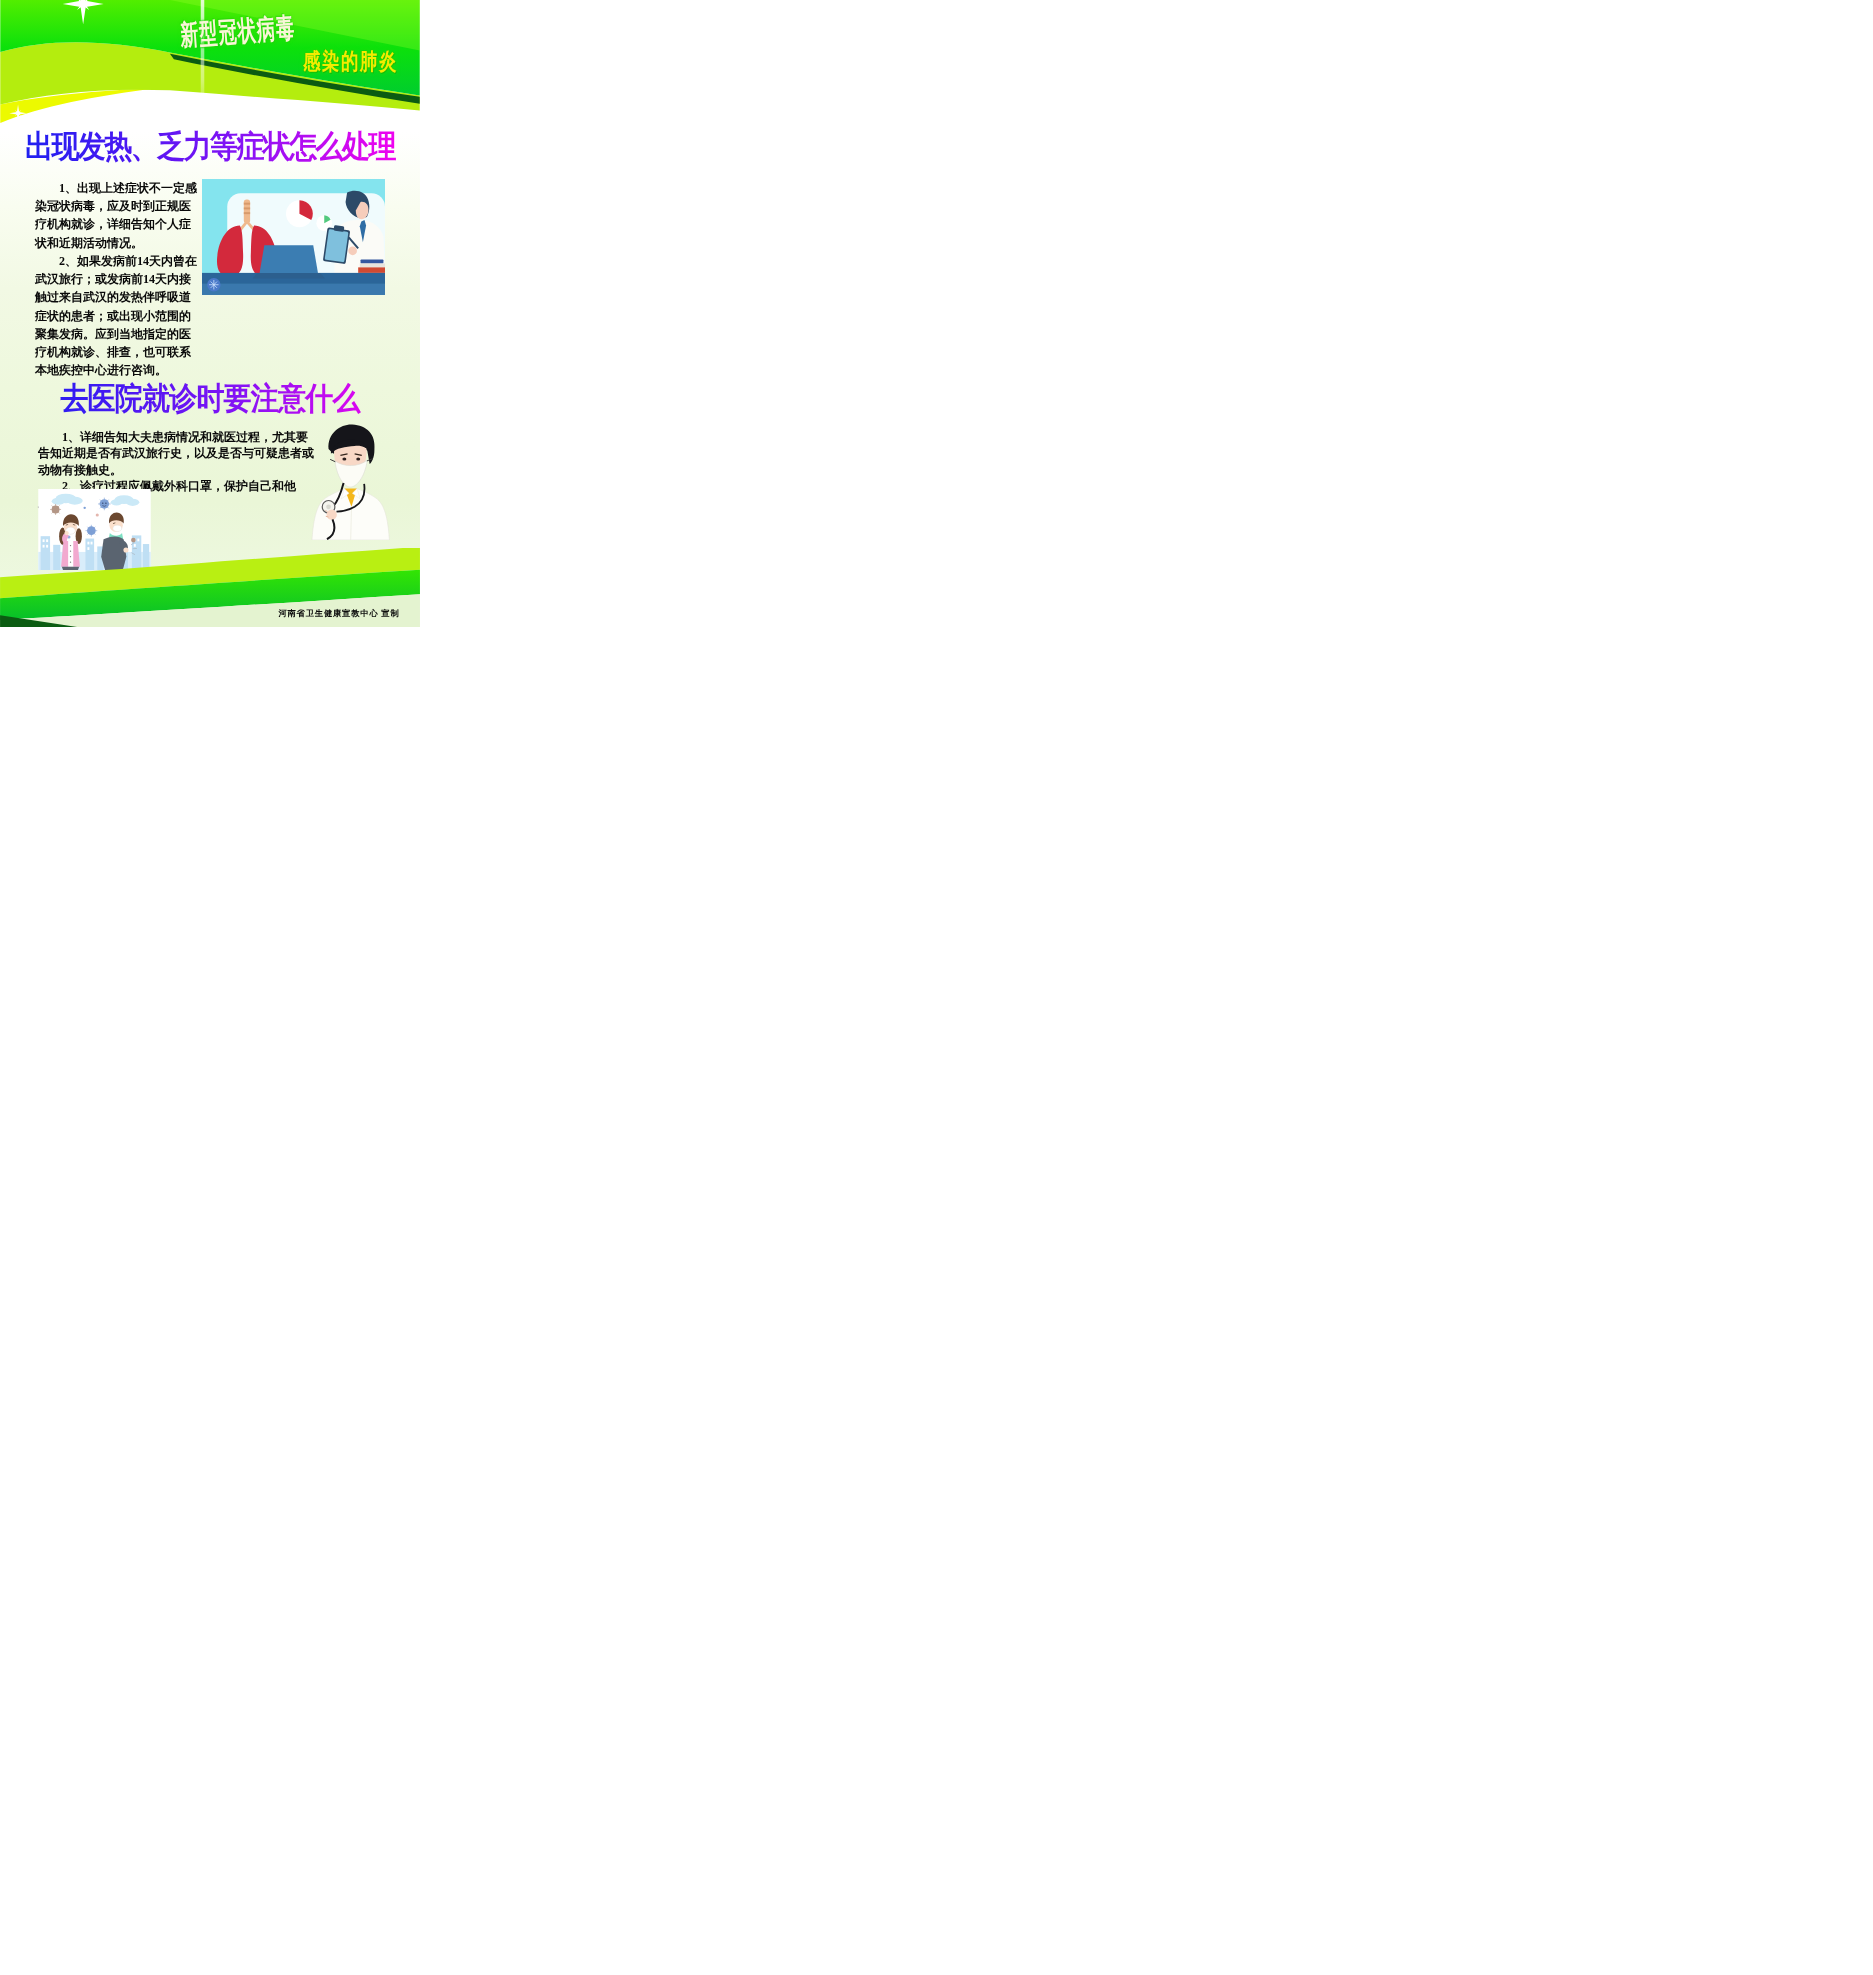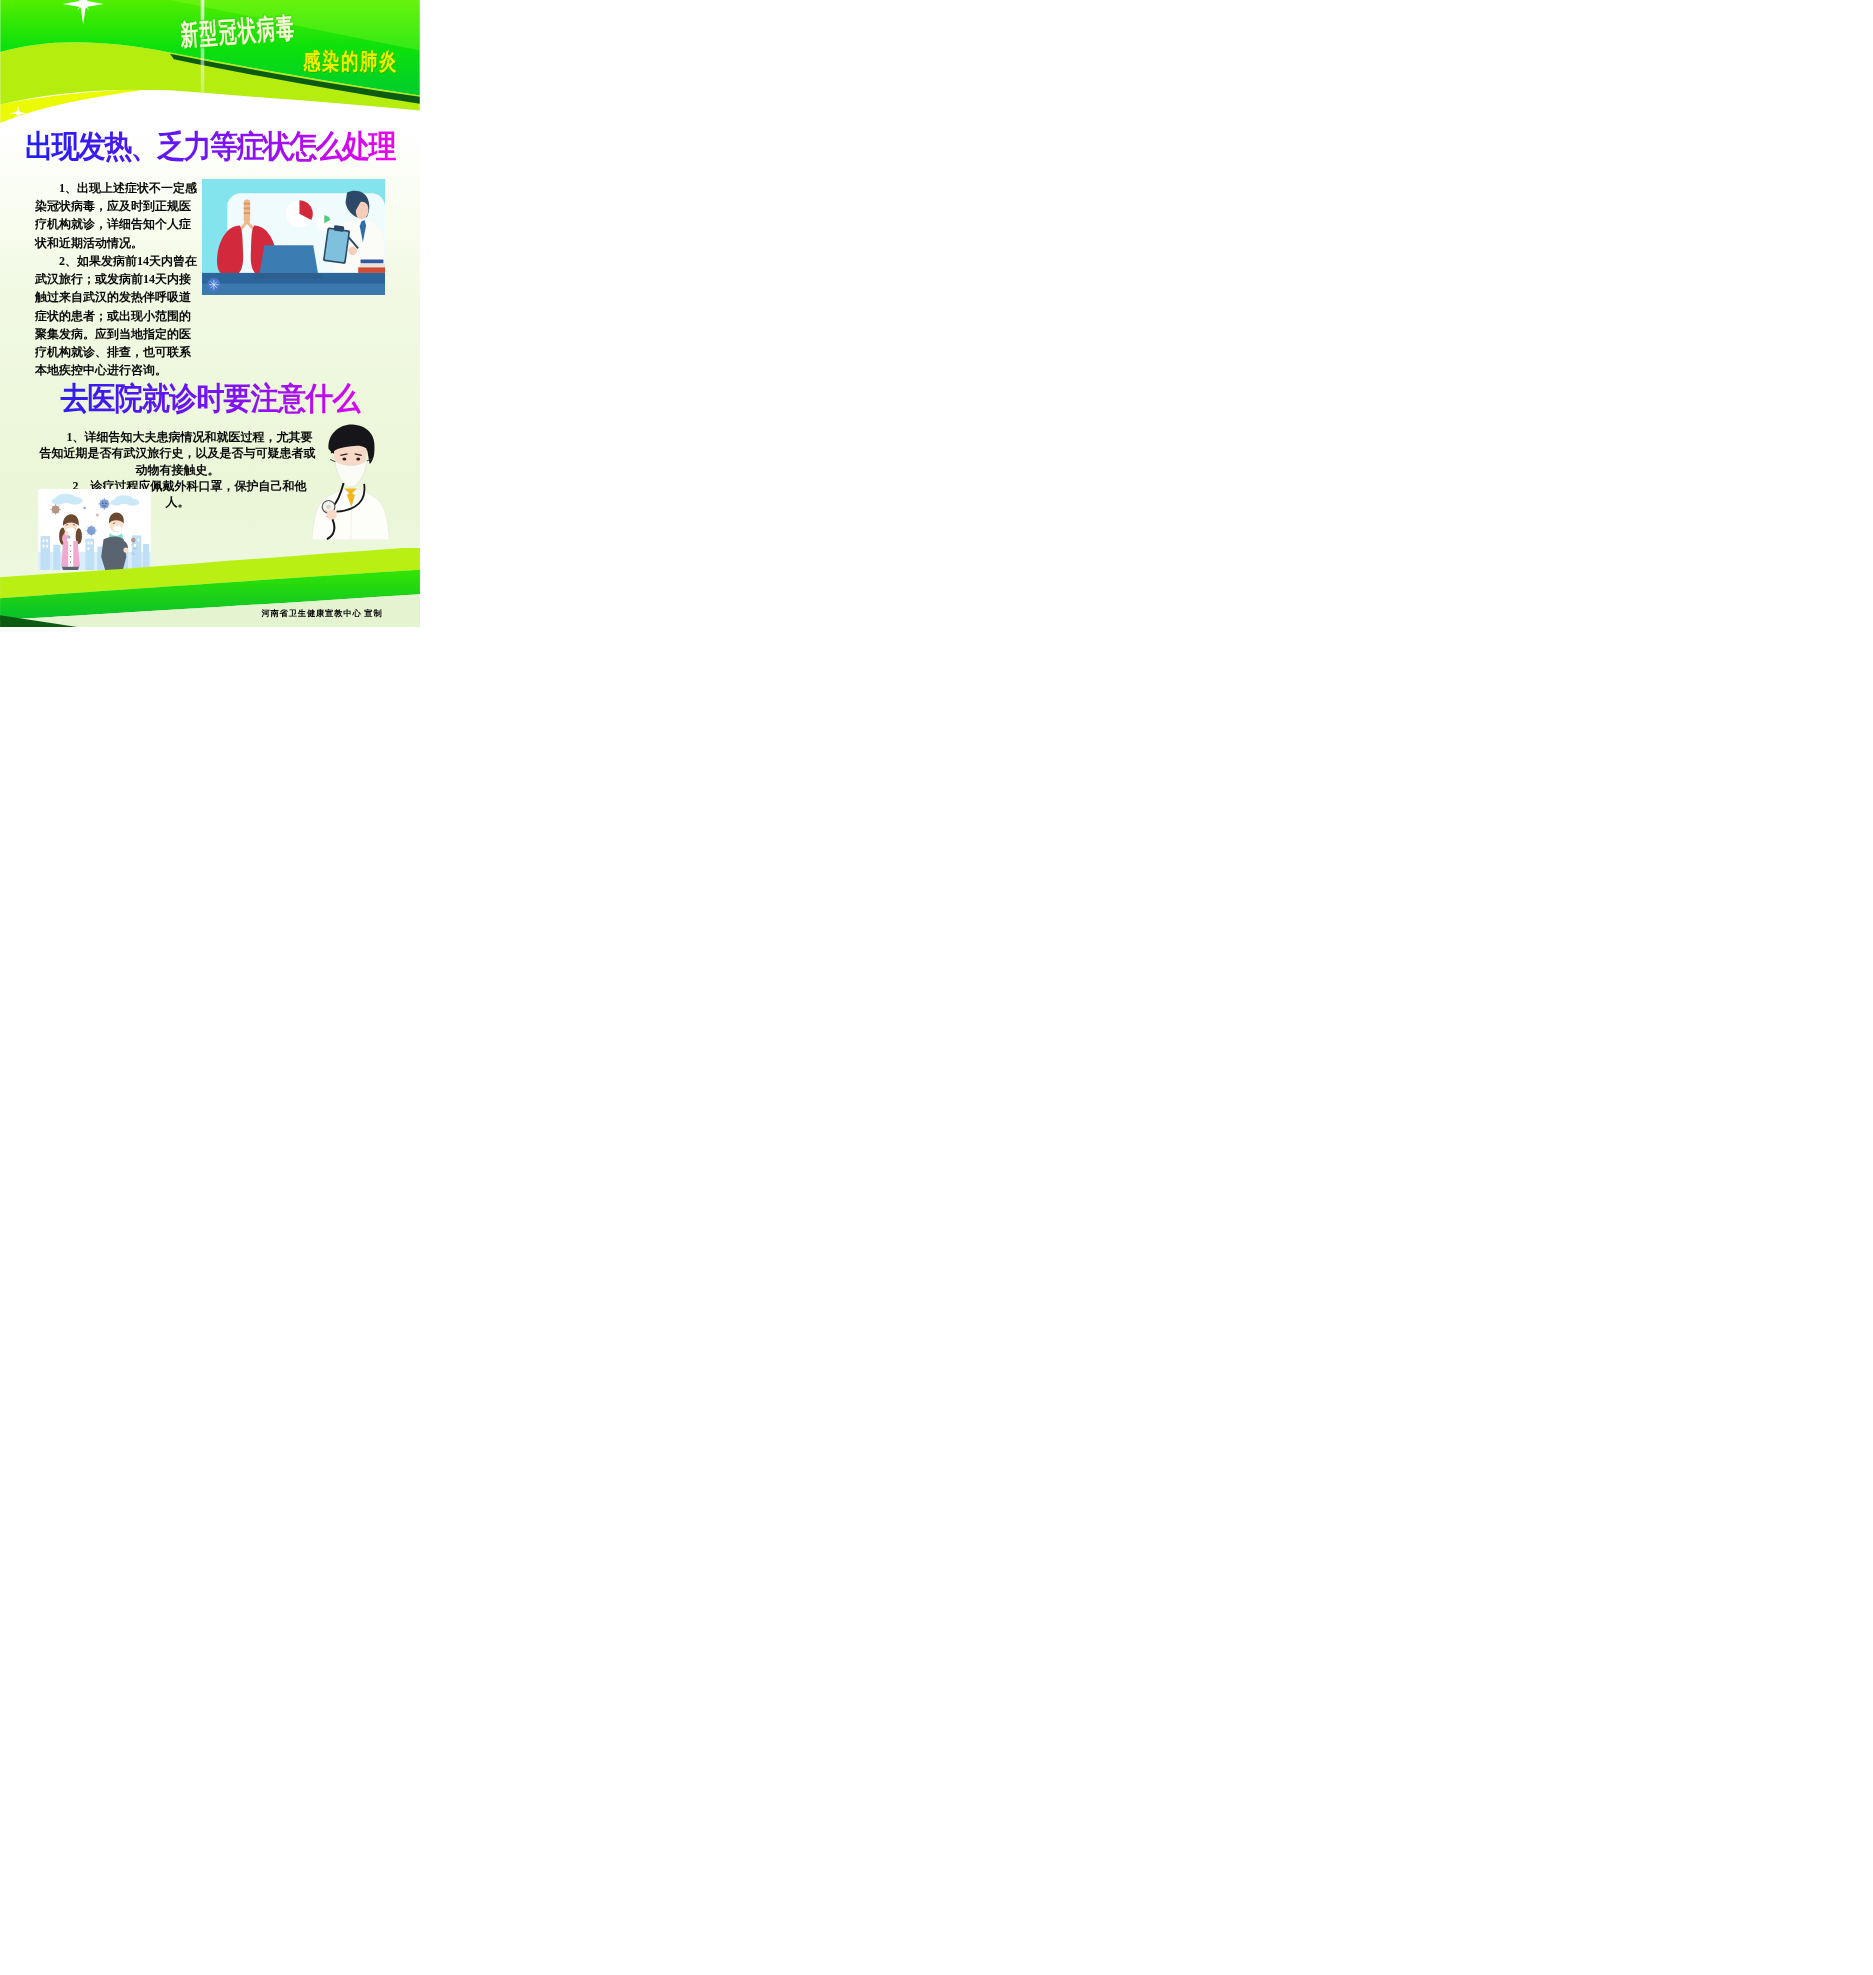--- a/index.html
+++ b/index.html
@@ -25,21 +25,21 @@
     font-weight:900;white-space:nowrap;text-align:center;
     background:linear-gradient(90deg,#1522f0 0%,#4a18f2 30%,#8712f5 58%,#c90af0 80%,#ff00f0 100%);
     -webkit-background-clip:text;background-clip:text;color:transparent;-webkit-text-fill-color:transparent;
     transform:scaleY(1.12);transform-origin:center top;
   }
   .t1{font-size:28px;letter-spacing:-1.6px;}
   .t2{font-size:28px;letter-spacing:-0.8px;}
   .bodytext{font-size:12px;color:#090909;font-weight:bold;}
   .bodytext p{margin:0;text-indent:2em;}
   .s1{width:167px;line-height:1.52;}
-  .s2{width:279px;line-height:1.36;text-align:center;}
+  .s2{width:279px;line-height:1.36;}
   .footer-credit{font-size:8.3px;font-weight:600;color:#0a0a0a;letter-spacing:0.8px;white-space:nowrap;}
 </style>
 </head>
 <body>
 
 <div class="poster">
 
   <svg class="abs" style="left:0;top:0;" width="420" height="131" viewBox="0 0 1063 332">
     <defs>
       <linearGradient id="gGreen" x1="0" y1="0" x2="0" y2="1">
@@ -264,16 +264,16 @@
         <stop offset="0" stop-color="#33e503"></stop>
         <stop offset="1" stop-color="#07c02a"></stop>
       </linearGradient>
     </defs>
     <path d="M0,74 C300,56 700,22 1063,-3 L1063,55 C700,78 300,106 0,127 Z" fill="#b9ef12"></path>
     <path d="M0,127 C300,106 700,78 1063,55 L1063,117 C700,140 300,166 0,182 Z" fill="url(#gG2)"></path>
     <path d="M0,182 C300,166 700,140 1063,117 L1063,200 L0,200 Z" fill="#e4f3d0"></path>
     <path d="M0,170 L195,200 L0,200 Z" fill="#0b5c12"></path>
   </svg>
 
-  <div class="abs footer-credit" style="left:243px;top:608px;width:158px;text-align:center;">河南省卫生健康宣教中心 宣制</div>
+  <div class="abs footer-credit" style="left:260px;top:608px;width:158px;text-align:center;">河南省卫生健康宣教中心 宣制</div>
 
 </div>
 
 
 </body></html>

